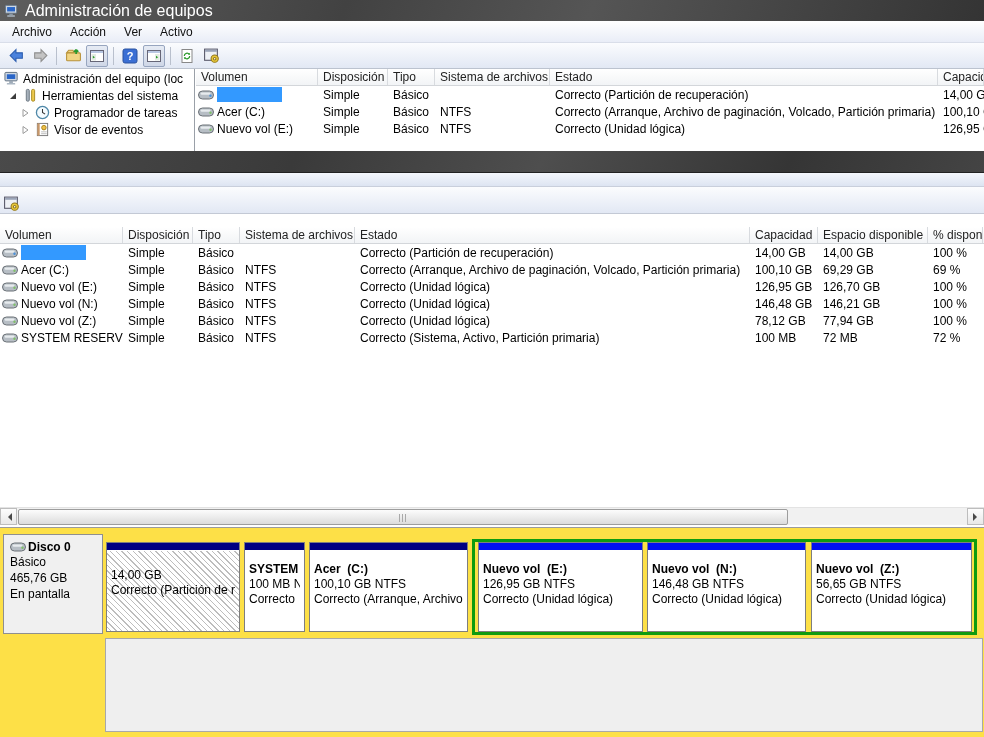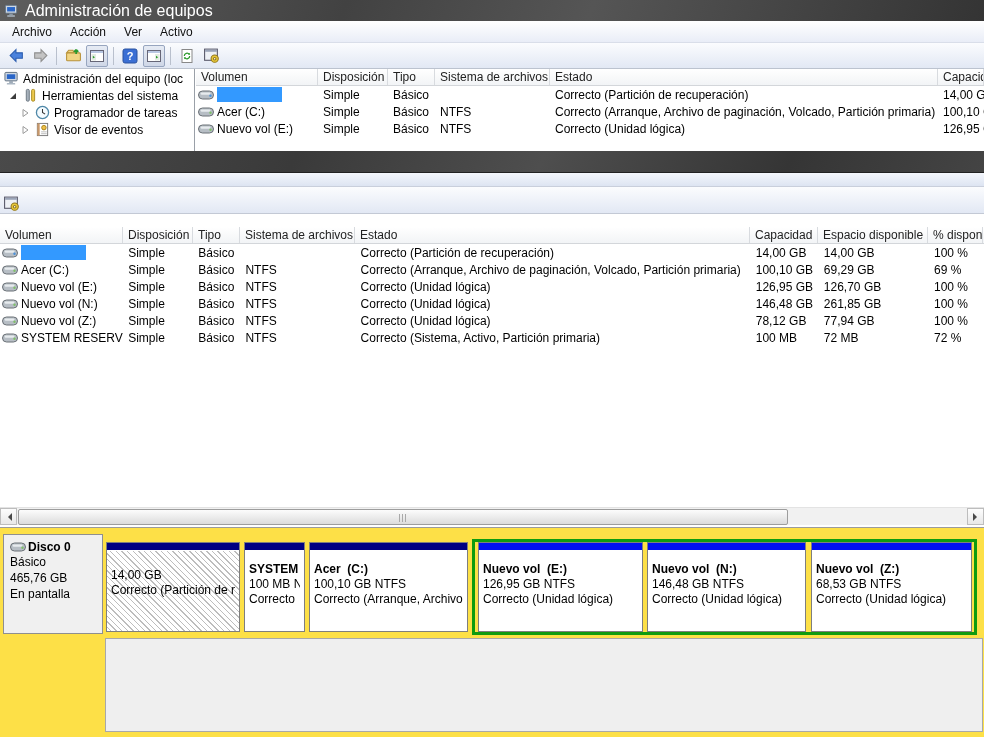--- a/index.html
+++ b/index.html
@@ -31,21 +31,21 @@
   
   .main-top { left:0; top:69px; width:984px; height:68px; background:#fff; }
   .tree { left:0; top:0; width:195px; height:82px; border-right:1px solid #9aa0a8; background:#fff; overflow:hidden; }
   .tree-row { position:absolute; height:17px; display:flex; align-items:center; white-space:nowrap; }
   .tri { display:inline-flex; width:10px; height:10px; }
   .tree-ico { display:inline-flex; width:15px; height:15px; margin-right:4px; }
 
   .ttable { left:196px; top:0; width:788px; height:82px; overflow:hidden; }
   .hdr-row { display:flex; height:17px; background:linear-gradient(#ffffff,#f2f4f6); border-bottom:1px solid #d3d6da; }
   .hdr-cell { padding:1px 0 0 5px; border-right:1px solid #d8dbdf; color:#222; overflow:hidden; white-space:nowrap; height:16px; }
-  .trow { display:flex; height:17px; align-items:center;justify-content:space-between; }
+  .trow { display:flex; height:17px; align-items:center; }
   .cell { padding-left:5px; overflow:hidden; white-space:nowrap; }
   .volcell { display:flex; align-items:center; padding-left:2px; }
   .drive-ico { display:inline-flex; width:16px; height:10px; margin-right:3px; flex:none; }
   .vname { white-space:pre; }
   .vname.sel { display:inline-block; width:65px; height:15px; background:#3399ff; }
 
   .t1{width:122px;flex:none;} .t2{width:70px;flex:none;} .t3{width:47px;flex:none;}
   .t4{width:115px;flex:none;} .t5{width:388px;flex:none;} .t6{flex:1;}
 
   
@@ -401,21 +401,21 @@
                 <circle cx="12.5" cy="5.8" r="1.2" fill="#7fbf6a"></circle>
               </svg>
             </span>
             <span class="vname">Nuevo vol (N:)</span>
           </div>
         <div class="cell c2">Simple</div>
         <div class="cell c3">Básico</div>
         <div class="cell c4">NTFS</div>
         <div class="cell c5">Correcto (Unidad lógica)</div>
         <div class="cell c6">146,48 GB</div>
-        <div class="cell c7">261,85 GB</div>
+        <div class="cell c7">146,21 GB</div>
         <div class="cell c8">100 %</div>
       </div>
 
       <div class="trow">
         <div class="cell c1 volcell">
             <span class="drive-ico">
               <svg viewBox="0 0 16 10" width="16" height="10">
                 <rect x="0.5" y="1" width="15" height="8" rx="4" fill="#b7bec5" stroke="#6a7076"></rect>
                 <rect x="2.5" y="2.5" width="10" height="2.2" rx="1.1" fill="#e7ebee"></rect>
                 <circle cx="12.5" cy="5.8" r="1.2" fill="#7fbf6a"></circle>
@@ -528,21 +528,21 @@
         <div class="pt-name" style="margin-top:8px;">Nuevo vol  (N:)</div>
         <div>146,48 GB NTFS</div>
         <div>Correcto (Unidad lógica)</div>
       </div>
     </div>
 
     <div class="part" style="left:811px; width:161px;">
       <div class="stripe logical"></div>
       <div class="pbody">
         <div class="pt-name" style="margin-top:8px;">Nuevo vol  (Z:)</div>
-        <div>68,53 GB NTFS</div>
+        <div>56,65 GB NTFS</div>
         <div>Correcto (Unidad lógica)</div>
       </div>
     </div>
 
     <div style="position:absolute; left:0; top:110px; width:984px; height:94px;">
       <div class="cd-empty"></div>
     </div>
   </div>
 
 </div>

